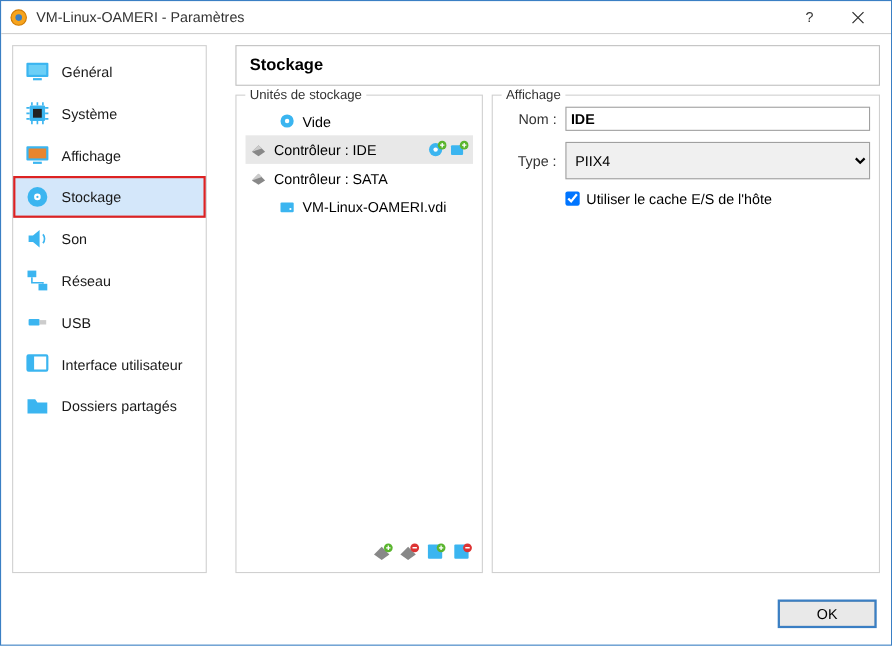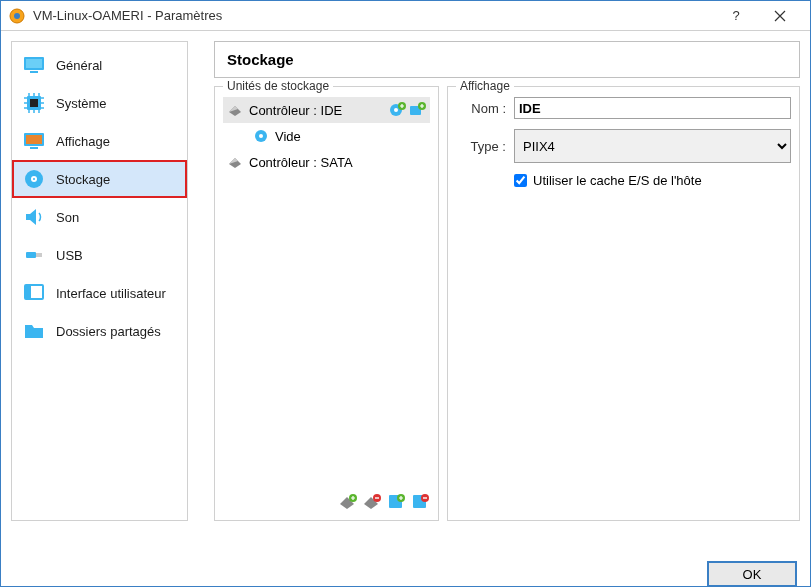--- a/index.html
+++ b/index.html
@@ -32,21 +32,21 @@
 .tree-actions .icon { cursor: pointer; width: 18px; height: 18px; }
 .bottom-actions { display: flex; justify-content: flex-end; gap: 4px; padding-top: 6px; }
 .bottom-actions .icon { width: 20px; height: 20px; cursor: pointer; }
 
 .attrs-row { display: flex; align-items: center; margin-bottom: 10px; gap: 8px; }
 .attrs-row label { width: 50px; text-align: right; color: #333; }
 .attrs-row input[type=text] { flex: 1; border: 1px solid #a0a0a0; height: 22px; padding: 0 4px; font-weight: bold; }
 .attrs-row select { flex: 1; border: 1px solid #a0a0a0; height: 34px; padding: 0 4px; background: #f0f0f0; }
 .checkbox-row { display: flex; align-items: center; gap: 6px; padding-left: 58px; }
 
-.footer { position: absolute; bottom: 0; right: 14px; display: flex; gap: 8px; }
+.footer { position: absolute; bottom: 16px; right: 14px; display: flex; gap: 8px; }
 .footer button { width: 88px; height: 24px; border: 1px solid #a0a0a0; background: #e9e9e9; cursor: pointer; }
 .footer button.primary { outline: 2px solid #3a7fc4; outline-offset: -1px; }
 </style>
 </head>
 <body>
 
 <div class="titlebar">
   <span class="app-icon">
     <svg viewBox="0 0 16 16">
         <circle cx="8" cy="8" r="7" fill="#f7a41d" stroke="#d07a00"></circle>
@@ -109,20 +109,30 @@
           <svg viewBox="0 0 24 24">
             <path d="M4 9v6h4l6 5V4l-6 5z" fill="#3bb5f0"></path>
             <path d="M17 8c2 2 2 6 0 8" stroke="#3bb5f0" stroke-width="1.5" fill="none"></path>
           </svg>
         </span>
       <span>Son</span>
     </div>
     <div class="sidebar-item">
       <span class="icon">
           <svg viewBox="0 0 24 24">
+            <rect x="3" y="3" width="8" height="6" fill="#3bb5f0"></rect>
+            <rect x="13" y="15" width="8" height="6" fill="#3bb5f0"></rect>
+            <path d="M7 9v5h10v1" stroke="#3bb5f0" stroke-width="1.5" fill="none"></path>
+          </svg>
+        </span>
+      <span>Réseau</span>
+    </div>
+    <div class="sidebar-item">
+      <span class="icon">
+          <svg viewBox="0 0 24 24">
             <rect x="4" y="9" width="10" height="6" rx="1" fill="#3bb5f0"></rect>
             <rect x="14" y="10" width="6" height="4" fill="#ccc"></rect>
           </svg>
         </span>
       <span>USB</span>
     </div>
     <div class="sidebar-item">
       <span class="icon">
           <svg viewBox="0 0 24 24">
             <rect x="3" y="4" width="18" height="14" rx="1" fill="none" stroke="#3bb5f0" stroke-width="2"></rect>
@@ -141,20 +151,29 @@
     </div>
   </div>
 
   <div class="main">
     <div class="page-title-box">Stockage</div>
 
     <div class="panels">
       <div class="group storage-units">
         <legend>Unités de stockage</legend>
         <div class="tree">
+          <div class="tree-row child">
+            <span class="icon">
+                <svg viewBox="0 0 16 16">
+                  <circle cx="8" cy="8" r="6" fill="#3bb5f0"></circle>
+                  <circle cx="8" cy="8" r="2" fill="#fff"></circle>
+                </svg>
+              </span>
+            <span>Vide</span>
+          </div>
           <div class="tree-row sel">
             <span class="icon">
                 <svg viewBox="0 0 16 16">
                   <path d="M2 10l6-6 6 6-6 4z" fill="#888"></path>
                   <path d="M2 10l6-6 3 3" fill="#ccc"></path>
                 </svg>
               </span>
             <span>Contrôleur : IDE</span>
             <span class="tree-actions">
               <span class="icon">
@@ -167,37 +186,37 @@
                 </span>
               <span class="icon">
                   <svg viewBox="0 0 18 18">
                     <rect x="2" y="5" width="11" height="9" rx="1" fill="#3bb5f0"></rect>
                     <circle cx="14" cy="5" r="4" fill="#5ab52e"></circle>
                     <path d="M14 3v4M12 5h4" stroke="#fff" stroke-width="1.2"></path>
                   </svg>
                 </span>
             </span>
           </div>
-          <div class="tree-row child">
-            <span class="icon">
-                <svg viewBox="0 0 16 16">
-                  <circle cx="8" cy="8" r="6" fill="#3bb5f0"></circle>
-                  <circle cx="8" cy="8" r="2" fill="#fff"></circle>
-                </svg>
-              </span>
-            <span>Vide</span>
-          </div>
           <div class="tree-row">
             <span class="icon">
                 <svg viewBox="0 0 16 16">
                   <path d="M2 10l6-6 6 6-6 4z" fill="#888"></path>
                   <path d="M2 10l6-6 3 3" fill="#ccc"></path>
                 </svg>
               </span>
             <span>Contrôleur : SATA</span>
+          </div>
+          <div class="tree-row child">
+            <span class="icon">
+                <svg viewBox="0 0 16 16">
+                  <rect x="2" y="4" width="12" height="9" rx="1" fill="#3bb5f0"></rect>
+                  <circle cx="11" cy="10" r="1" fill="#fff"></circle>
+                </svg>
+              </span>
+            <span>VM-Linux-OAMERI.vdi</span>
           </div>
         </div>
         <div class="bottom-actions">
           <span class="icon"><svg viewBox="0 0 20 20">
                 <path d="M2 12l7-7 7 7-7 5z" fill="#888"></path>
                 <circle cx="15" cy="6" r="4" fill="#5ab52e"></circle>
                 <path d="M15 4v4M13 6h4" stroke="#fff" stroke-width="1.2"></path>
               </svg></span>
           <span class="icon"><svg viewBox="0 0 20 20">
                 <path d="M2 12l7-7 7 7-7 5z" fill="#888"></path>

